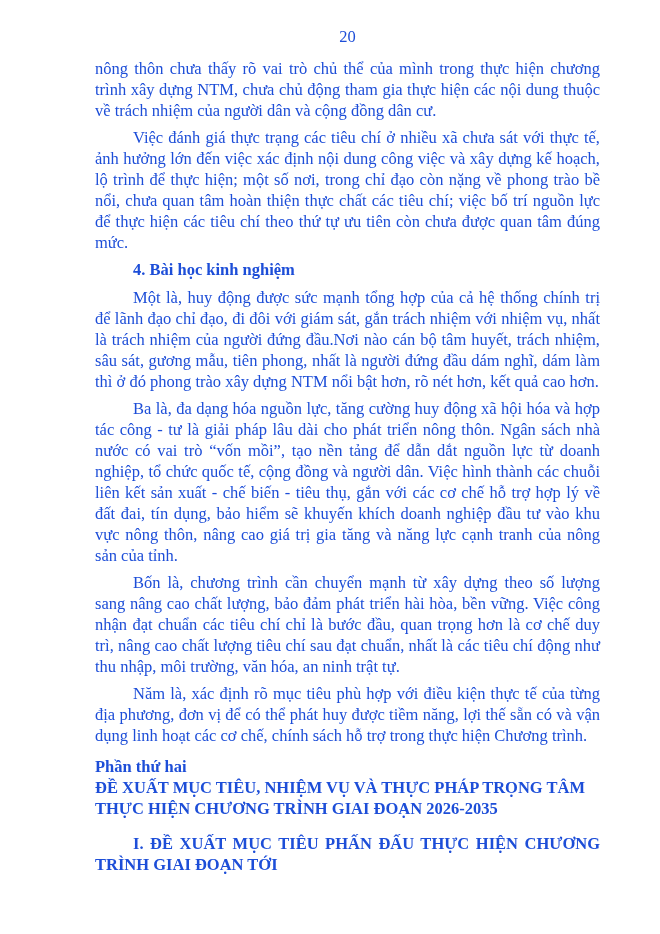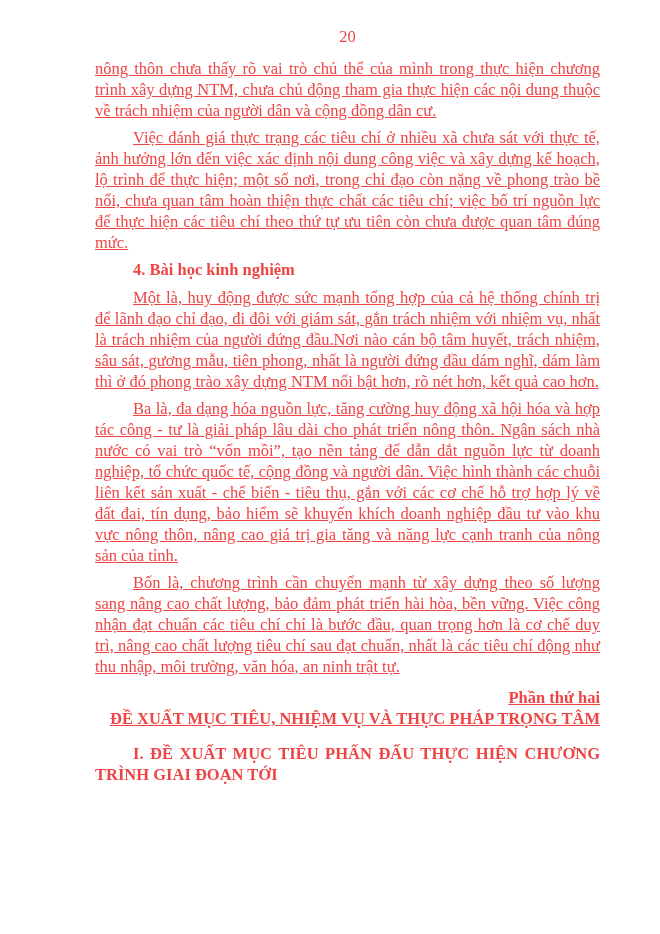--- a/index.html
+++ b/index.html
@@ -10,51 +10,49 @@
   .page {
     position: relative;
     box-sizing: border-box;
     width: 660px;
     height: 934px;
     background: #ffffff;
     padding: 26px 60px 0 95px;
     font-family: "Liberation Serif", "DejaVu Serif", serif;
     font-size: 16.5px;
     line-height: 21px;
-    color: #ef4444;
+    color: #1d4ed8;
     overflow: hidden;
   }
   .pageno {
     text-align: center;
     margin: 0 0 11px 0;
   }
   p.body {
     margin: 0 0 6px 0;
     text-align: justify;
     text-indent: 38px;
-    text-decoration: underline;
   }
   p.cont {
     text-indent: 0;
   }
   p.heading {
     margin: 4px 0 7px 0;
     text-align: left;
     text-indent: 38px;
     font-weight: bold;
   }
   .part-block {
     margin-top: 10px;
   }
   p.center-b {
     margin: 0;
-    text-align: right;
+    text-align: left;
     text-indent: 0;
     font-weight: bold;
-    text-decoration: underline;
   }
   p.section {
     margin: 14px 0 6px 0;
     text-align: justify;
     text-indent: 38px;
     font-weight: bold;
   }
 </style>
 </head>
 <body>
@@ -69,21 +67,23 @@
 
   <p class="heading">4. Bài học kinh nghiệm</p>
 
   <p class="body">Một là, huy động được sức mạnh tổng hợp của cả hệ thống chính trị để lãnh đạo chỉ đạo, đi đôi với giám sát, gắn trách nhiệm với nhiệm vụ, nhất là trách nhiệm của người đứng đầu.Nơi nào cán bộ tâm huyết, trách nhiệm, sâu sát, gương mẫu, tiên phong, nhất là người đứng đầu dám nghĩ, dám làm thì ở đó phong trào xây dựng NTM nổi bật hơn, rõ nét hơn, kết quả cao hơn.</p>
 
 
   <p class="body">Ba là, đa dạng hóa nguồn lực, tăng cường huy động xã hội hóa và hợp tác công - tư là giải pháp lâu dài cho phát triển nông thôn. Ngân sách nhà nước có vai trò “vốn mồi”, tạo nền tảng để dẫn dắt nguồn lực từ doanh nghiệp, tổ chức quốc tế, cộng đồng và người dân. Việc hình thành các chuỗi liên kết sản xuất - chế biến - tiêu thụ, gắn với các cơ chế hỗ trợ hợp lý về đất đai, tín dụng, bảo hiểm sẽ khuyến khích doanh nghiệp đầu tư vào khu vực nông thôn, nâng cao giá trị gia tăng và năng lực cạnh tranh của nông sản của tỉnh.</p>
 
   <p class="body">Bốn là, chương trình cần chuyển mạnh từ xây dựng theo số lượng sang nâng cao chất lượng, bảo đảm phát triển hài hòa, bền vững. Việc công nhận đạt chuẩn các tiêu chí chỉ là bước đầu, quan trọng hơn là cơ chế duy trì, nâng cao chất lượng tiêu chí sau đạt chuẩn, nhất là các tiêu chí động như thu nhập, môi trường, văn hóa, an ninh trật tự.</p>
 
+  <p class="body">Năm là, xác định rõ mục tiêu phù hợp với điều kiện thực tế của từng địa phương, đơn vị để có thể phát huy được tiềm năng, lợi thế sẵn có và vận dụng linh hoạt các cơ chế, chính sách hỗ trợ trong thực hiện Chương trình.</p>
 
   <div class="part-block">
     <p class="center-b">Phần thứ hai</p>
     <p class="center-b">ĐỀ XUẤT MỤC TIÊU, NHIỆM VỤ VÀ THỰC PHÁP TRỌNG TÂM</p>
+    <p class="center-b">THỰC HIỆN CHƯƠNG TRÌNH GIAI ĐOẠN 2026-2035</p>
   </div>
 
   <p class="section">I. ĐỀ XUẤT MỤC TIÊU PHẤN ĐẤU THỰC HIỆN CHƯƠNG TRÌNH GIAI ĐOẠN TỚI</p>
 
 </div>
 
 </body></html>

